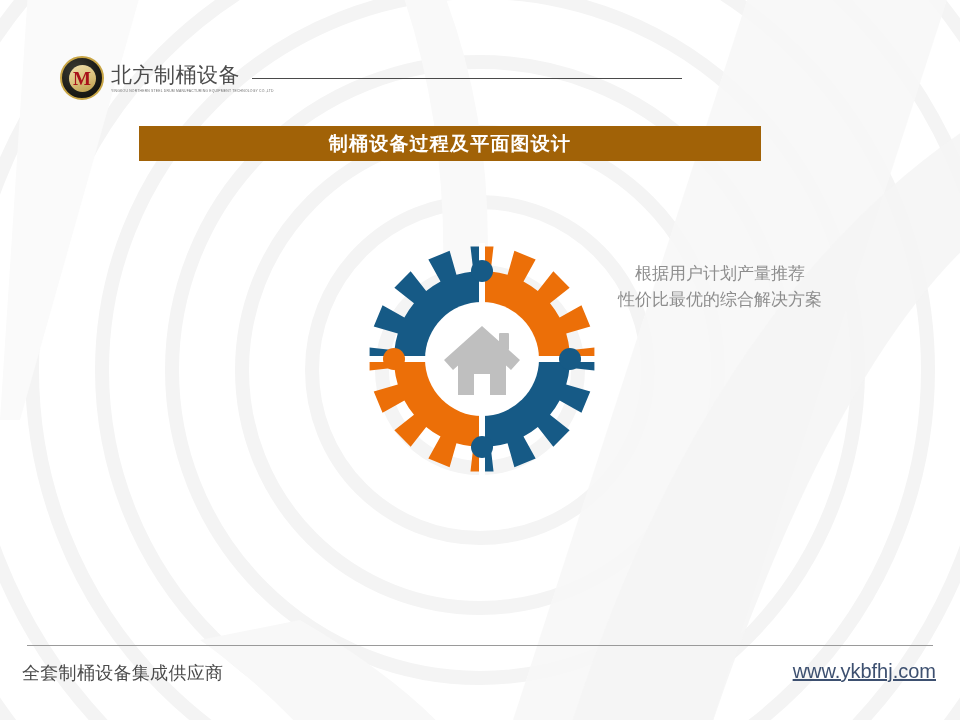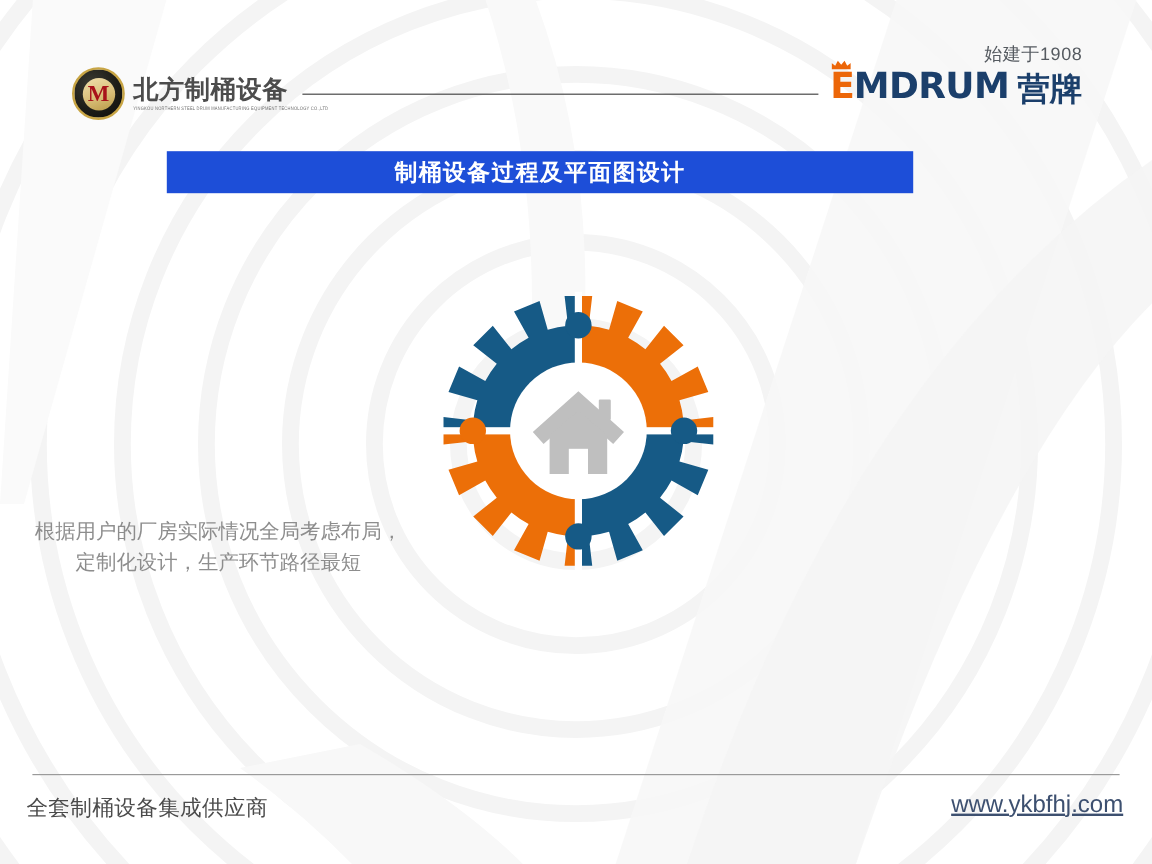--- a/index.html
+++ b/index.html
@@ -51,21 +51,21 @@
     width: 27px; height: 27px; border-radius: 50%;
     background: linear-gradient(160deg, #f0e0ad 0%, #d9bf79 55%, #b99a47 100%);
     display: flex; align-items: center; justify-content: center;
   }
   .emblem .inner span {
     font-family: "Liberation Serif", "DejaVu Serif", serif;
     font-weight: bold; font-size: 19px; color: #a8121a; line-height: 1;
   }
   .cn-brand {
     font-family: "DejaVu Sans", "Liberation Sans", sans-serif;
-    font-weight: bold;
+    font-weight: normal;
     font-size: 21px;
     letter-spacing: 0.5px;
     color: #4c4c4c;
     line-height: 1.05;
   }
   .en-brand {
     font-size: 3.4px;
     color: #6f6f6f;
     letter-spacing: 0.2px;
     transform: scaleY(1.25);
@@ -105,21 +105,21 @@
   .emd-cn {
     font-family: "DejaVu Sans", sans-serif;
     font-weight: bold; font-size: 27px; color: #1b3f6b;
     margin-left: 7px; letter-spacing: 0px;
   }
 
   
   .title-bar {
     position: absolute; left: 139px; top: 126px;
     width: 622px; height: 35px;
-    background: #1d4ed8;
+    background: #a16207;
     display: flex; align-items: center; justify-content: center;
   }
   .title-bar .t {
     color: #ffffff; font-size: 19px; font-weight: bold;
     letter-spacing: 1.2px;
     font-family: "DejaVu Sans", "Liberation Sans", sans-serif;
   }
 
   
   .gear-wrap {
@@ -191,33 +191,20 @@
         </div>
       </div>
       <div>
         <div class="cn-brand">北方制桶设备</div>
         <div class="en-brand">YINGKOU NORTHERN STEEL DRUM MANUFACTURING EQUIPMENT TECHNOLOGY CO.,LTD</div>
       </div>
     </div>
 
     <div class="hr-line"></div>
 
-    <div class="brand-right">
-      <div class="founded">始建于1908</div>
-      <div class="emdrum">
-        <span class="emd-e">
-          <svg class="crown" viewBox="0 0 16 8">
-            <path d="M0 8 L0 2.5 L3 4.8 L5.2 0.6 L8 4 L10.8 0.6 L13 4.8 L16 2.5 L16 8 Z" fill="#ec6608"></path>
-          </svg>
-          <span>E</span>
-        </span>
-        <span class="emd-rest">MDRUM</span>
-        <span class="emd-cn">营牌</span>
-      </div>
-    </div>
   </div>
 
   <div class="title-bar">
     <span class="t">制桶设备过程及平面图设计</span>
   </div>
 
   <div class="gear-wrap">
     <svg viewBox="0 0 232 232" width="232" height="232">
       <defs>
 
@@ -256,25 +243,23 @@
         <path d="M116 83 L78 117 L87 127 L116 101 L145 127 L154 117 Z"></path>
         <path d="M92 120 L92 152 L140 152 L140 120 L116 99 Z"></path>
         <rect x="133" y="90" width="10" height="17" rx="1"></rect>
         <rect x="108" y="131" width="16" height="21" fill="#ffffff"></rect>
       </g>
     </svg>
   </div>
 
 
   <div class="callout c-tr">
-  </div>
-
-  <div class="callout c-bl">
-    <div>根据用户的厂房实际情况全局考虑布局，</div>
-    <div>定制化设计，生产环节路径最短</div>
-  </div>
+    <div>根据用户计划产量推荐</div>
+    <div>性价比最优的综合解决方案</div>
+  </div>
+
 
 
   <div class="foot-line"></div>
   <div class="foot-left">全套制桶设备集成供应商</div>
   <a class="foot-right" href="#">www.ykbfhj.com</a>
 
 </div>
 
 </body></html>

